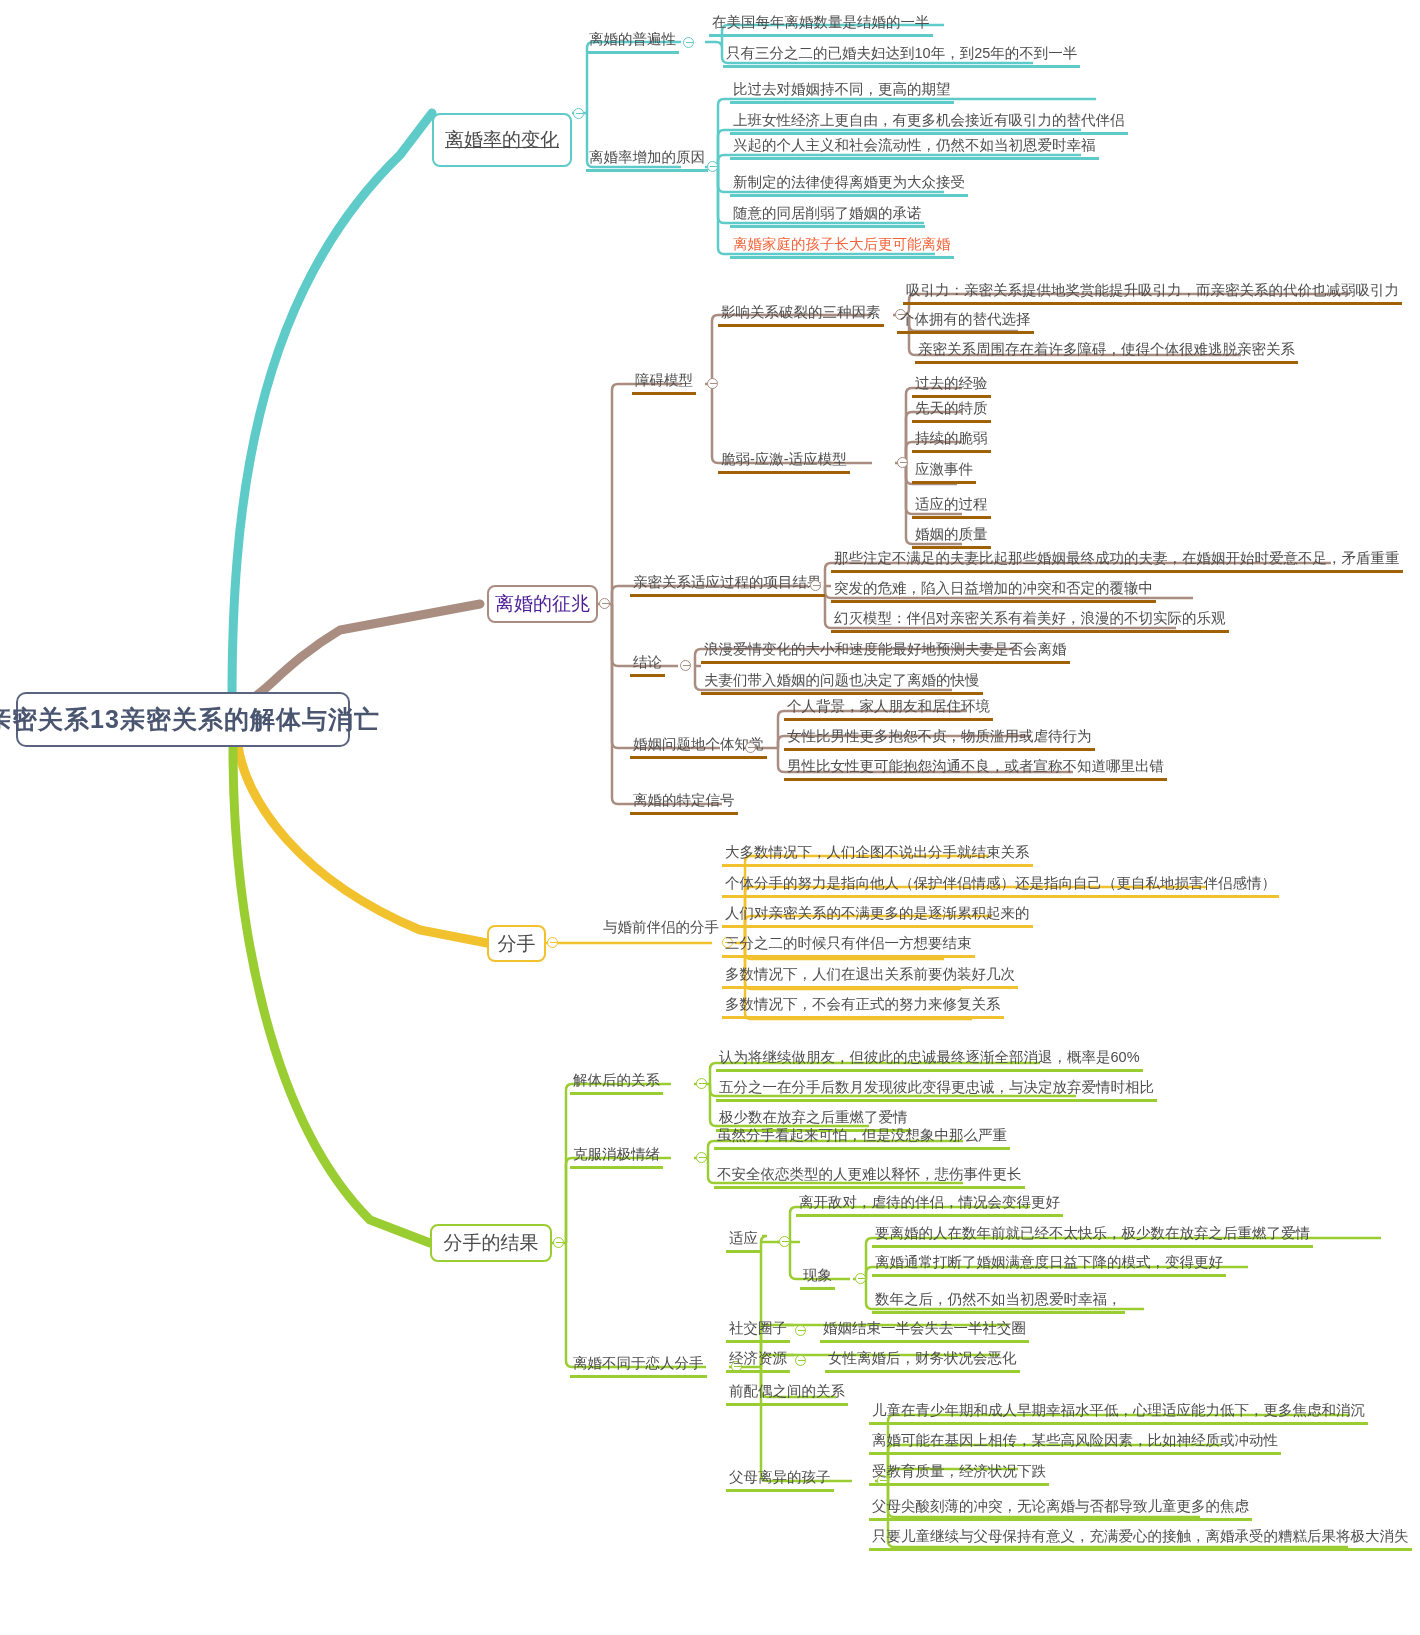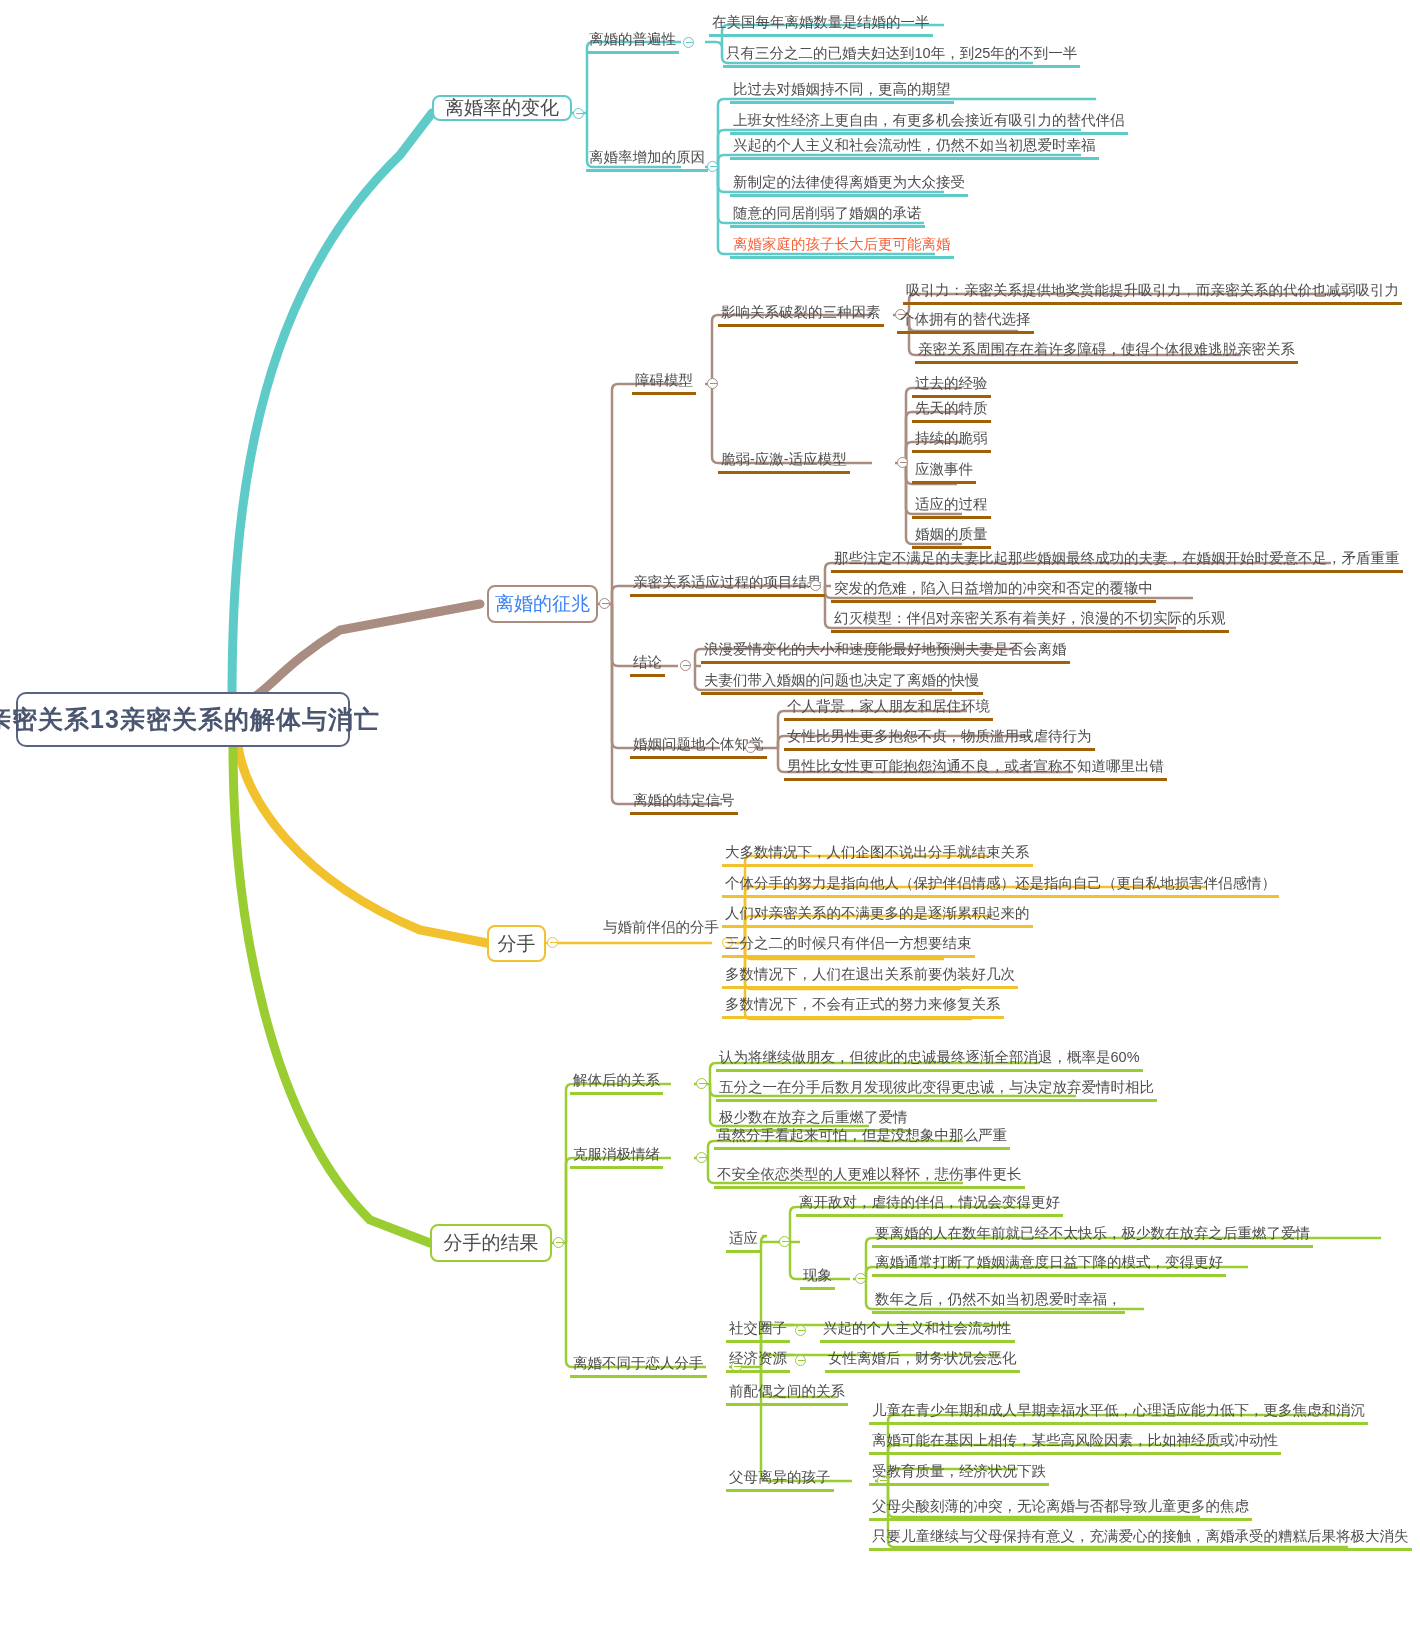--- a/index.html
+++ b/index.html
@@ -16,21 +16,21 @@
     white-space:nowrap;
   }
 
   
   .l1{
     position:absolute;box-sizing:border-box;border:2px solid #888;border-radius:8px;
     background:#fff;display:flex;align-items:center;justify-content:center;
     font-size:19px;color:#444;white-space:nowrap;padding:0 10px;
   }
   .l1.teal{border-color:#5fcbc9;color:#4a4a4a;}
-  .l1.brown{border-color:#a98d81;color:#3b82f6;}
+  .l1.brown{border-color:#a98d81;color:#4c1d95;}
   .l1.yellow{border-color:#f2c12e;color:#4a4a4a;}
   .l1.green{border-color:#9acd32;color:#4a4a4a;}
 
   
   .node{
     position:absolute;white-space:nowrap;font-size:14.5px;color:#4d4d4d;
     line-height:1.1;padding:0 3px 3px 3px;
   }
   .node.u-teal{border-bottom:3px solid #5fcbc9;}
   .node.u-brown{border-bottom:3px solid #a16207;}
@@ -176,21 +176,21 @@
       <path d="M888,1481 L888,1421 Q888,1415 894,1415 L1350,1415"></path>
       <path d="M888,1481 L888,1451 Q888,1445 894,1445 L1222,1445"></path>
       <path d="M888,1481 L888,1475 Q888,1469 894,1469 L1018,1469"></path>
       <path d="M888,1481 L888,1511 Q888,1517 894,1517 L1200,1517"></path>
       <path d="M888,1481 L888,1541 Q888,1547 894,1547 L1348,1547"></path>
     </g>
   </svg>
 
   <div class="root" style="left:16px;top:692px;width:334px;height:55px;">亲密关系13亲密关系的解体与消亡</div>
 
-  <div class="l1 teal" style="left:432px;top:95px;width:140px;height:26px;">离婚率的变化</div>
+  <div class="l1 teal" style="left:432px;top:113px;width:140px;height:54px;text-decoration:underline;">离婚率的变化</div>
   <div class="toggle t-teal" style="left:573px;top:108px;"></div>
 
   <div class="node u-teal" style="left:586px;top:32px;">离婚的普遍性</div>
   <div class="toggle t-teal" style="left:683px;top:37px;"></div>
   <div class="node u-teal" style="left:709px;top:15px;">在美国每年离婚数量是结婚的一半</div>
   <div class="node u-teal" style="left:723px;top:46px;">只有三分之二的已婚夫妇达到10年，到25年的不到一半</div>
 
   <div class="node u-teal" style="left:586px;top:150px;">离婚率增加的原因</div>
   <div class="toggle t-teal" style="left:707px;top:161px;"></div>
   <div class="node u-teal" style="left:730px;top:82px;">比过去对婚姻持不同，更高的期望</div>
@@ -274,21 +274,21 @@
   <div class="node u-green" style="left:796px;top:1195px;">离开敌对，虐待的伴侣，情况会变得更好</div>
 
   <div class="node u-green" style="left:800px;top:1268px;">现象</div>
   <div class="toggle t-green" style="left:855px;top:1273px;"></div>
   <div class="node u-green" style="left:872px;top:1226px;">要离婚的人在数年前就已经不太快乐，极少数在放弃之后重燃了爱情</div>
   <div class="node u-green" style="left:872px;top:1255px;">离婚通常打断了婚姻满意度日益下降的模式，变得更好</div>
   <div class="node u-green" style="left:872px;top:1292px;">数年之后，仍然不如当初恩爱时幸福，</div>
 
   <div class="node u-green" style="left:726px;top:1321px;">社交圈子</div>
   <div class="toggle t-green" style="left:795px;top:1325px;"></div>
-  <div class="node u-green" style="left:820px;top:1321px;">兴起的个人主义和社会流动性</div>
+  <div class="node u-green" style="left:820px;top:1321px;">婚姻结束一半会失去一半社交圈</div>
 
   <div class="node u-green" style="left:726px;top:1351px;">经济资源</div>
   <div class="toggle t-green" style="left:795px;top:1355px;"></div>
   <div class="node u-green" style="left:825px;top:1351px;">女性离婚后，财务状况会恶化</div>
 
   <div class="node u-green" style="left:726px;top:1384px;">前配偶之间的关系</div>
 
   <div class="node u-green" style="left:726px;top:1470px;">父母离异的孩子</div>
   <div class="toggle t-green" style="left:877px;top:1475px;"></div>
   <div class="node u-green" style="left:869px;top:1403px;">儿童在青少年期和成人早期幸福水平低，心理适应能力低下，更多焦虑和消沉</div>

